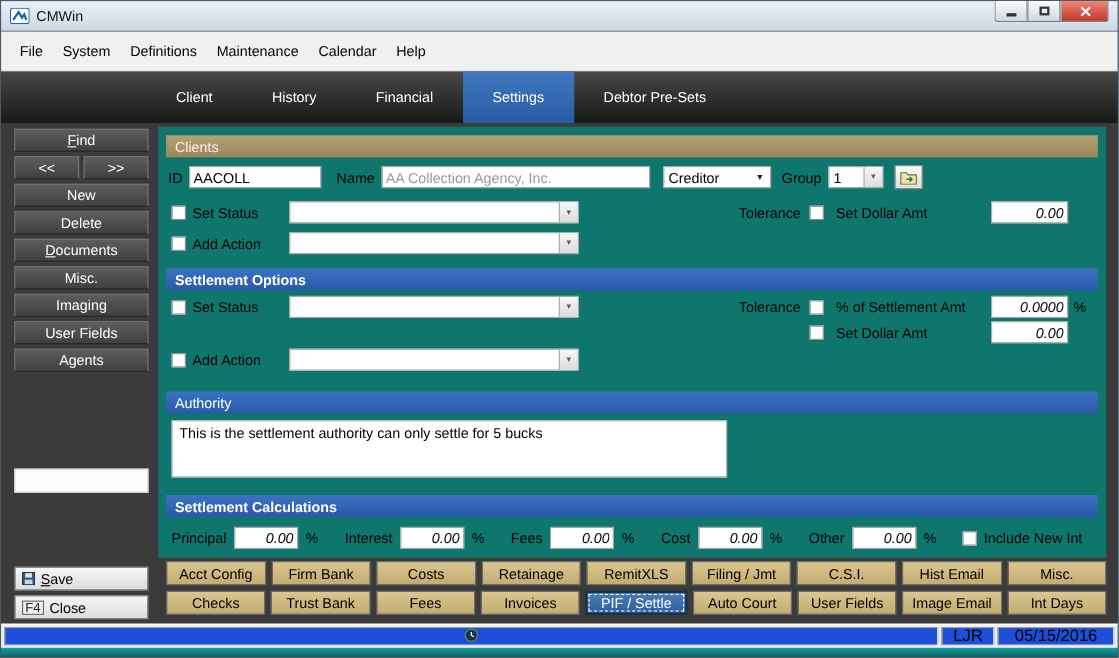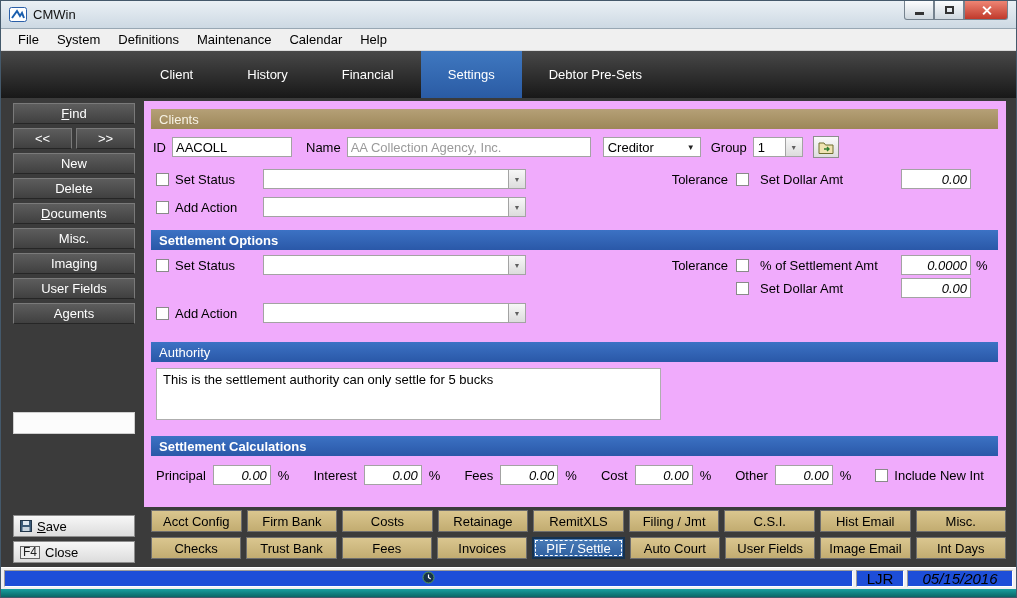--- a/index.html
+++ b/index.html
@@ -15,21 +15,21 @@
   .winbtn.min { border-radius:0 0 0 3px; }
   .winbtn.close { width:44px; background:linear-gradient(#ee8574,#c0392b); border-radius:0 0 3px 0; }
   .glyph-min { width:9px; height:3px; background:#333; margin-top:7px; }
   .glyph-max { width:9px; height:8px; border:2px solid #333; background:transparent; }
   .glyph-close { position:relative; width:11px; height:11px; }
   .glyph-close::before,.glyph-close::after { content:""; position:absolute; left:5px; top:0; width:2px; height:11px; background:#fff; }
   .glyph-close::before { transform:rotate(45deg); }
   .glyph-close::after { transform:rotate(-45deg); }
 
   
-  .menubar { height:22px; background:#f0f0f0; border-bottom:1px solid #d9d9d9; display:flex; align-items:center; padding-left:8px; flex:none; }
+  .menubar { height:36px; background:#f0f0f0; border-bottom:1px solid #d9d9d9; display:flex; align-items:center; padding-left:8px; flex:none; }
   .menu-item { padding:2px 9px; cursor:default; }
 
   
   .tabbar { height:47px; background:linear-gradient(#484848,#181818); display:flex; align-items:stretch; padding-left:132px; flex:none; }
   .tab { display:flex; align-items:center; padding:0 27px; color:#fff; cursor:default; }
   .tab.active { background:linear-gradient(#3f78c0,#2a5ba4); }
 
   
   .body { flex:1; display:flex; background:#3b3b3b; padding:3px 10px 0 10px; overflow:hidden; }
 
@@ -40,21 +40,21 @@
   .nav-row .sbtn { flex:1; margin-bottom:0; }
   .accel::first-letter { text-decoration:underline; }
   .sidebar-blank { height:22px; background:#fcfcfc; border:1px solid #cfcfcf; margin-top:84px; }
   .sbtn.light { margin-top:auto; height:22px; background:linear-gradient(#f7f7f7,#dcdcdc); border:1px solid #8d8d8d; color:#000; display:flex; align-items:center; gap:5px; padding:0 6px; text-align:left; }
   .sbtn.light.last { margin-top:0; margin-bottom:2px; }
   .disk-icon { width:12px; height:12px; flex:none; display:inline-flex; }
   .f4-badge { font-size:12px; border:1px solid #666; background:#efefef; padding:0 2px; line-height:11px; color:#222; flex:none; display:inline-block; }
 
   
   .main { flex:1; display:flex; flex-direction:column; padding-left:7px; overflow:hidden; }
-  .content { flex:1; background:#f0abfc; padding:8px 8px 0 7px; overflow:hidden; }
+  .content { flex:1; background:#0f766e; padding:8px 8px 0 7px; overflow:hidden; }
 
   .tan-header { height:20px; background:linear-gradient(#b5a077,#9d8759); color:#f7f2e4; display:flex; align-items:center; padding-left:8px; }
   .section-header { height:20px; background:linear-gradient(#3c72c4,#2a58a8); color:#fff; display:flex; align-items:center; padding-left:8px; }
   .mt8 { margin-top:8px; } .mt10 { margin-top:10px;font-weight:bold; } .mt16 { margin-top:16px; }
 
   
   .txt { height:20px; border:1px solid #a3a3a3; background:#fff; font:13px "Liberation Sans",sans-serif; padding:0 3px; }
   .num { text-align:right;font-style:italic; }
   .w70 { width:70px; } .w58 { width:58px; } .w120 { width:120px; } .w244 { width:244px; }
   .dim { color:#9a9a9a; }
@@ -99,21 +99,21 @@
   .btn-grid { flex:none; margin:3px 0 3px 7px; }
   .grid-row { display:flex; gap:5px; margin-bottom:5px; }
   .grid-btn { flex:1; height:22px; background:linear-gradient(#dac68f,#c2ac71); border:1px solid #6d6d6d; font:13px "Liberation Sans",sans-serif; color:#000; cursor:default; }
   .grid-btn.active { background:linear-gradient(#4a7cb8,#2e5f9f); color:#fff; border:2px solid #16324f; outline:1px dashed #fff; outline-offset:-4px; }
 
   
   .statusbar { height:22px; flex:none; background:#f0f0f0; display:flex; align-items:stretch; padding:2px 3px; gap:3px; border-top:1px solid #fff; }
   .status-cell { border:1px solid; border-color:#9d9d9d #ffffff #ffffff #9d9d9d; display:flex; align-items:center; padding:0 6px; font-size:15px; background:#1d4ed8;text-align:right; }
   .status-cell.main { flex:1; gap:6px; }
   .status-cell.user { width:48px; justify-content:center; }
-  .status-cell.date { width:106px; justify-content:center;font-style:italic; }
+  .status-cell.date { width:106px; justify-content:center; }
 
   .teal-strip { height:8px; flex:none; background:linear-gradient(#17a0a0,#0a6666); }
 </style>
 </head>
 <body>
 
 <div class="window">
 
   <div class="titlebar">
     <span class="app-icon">

